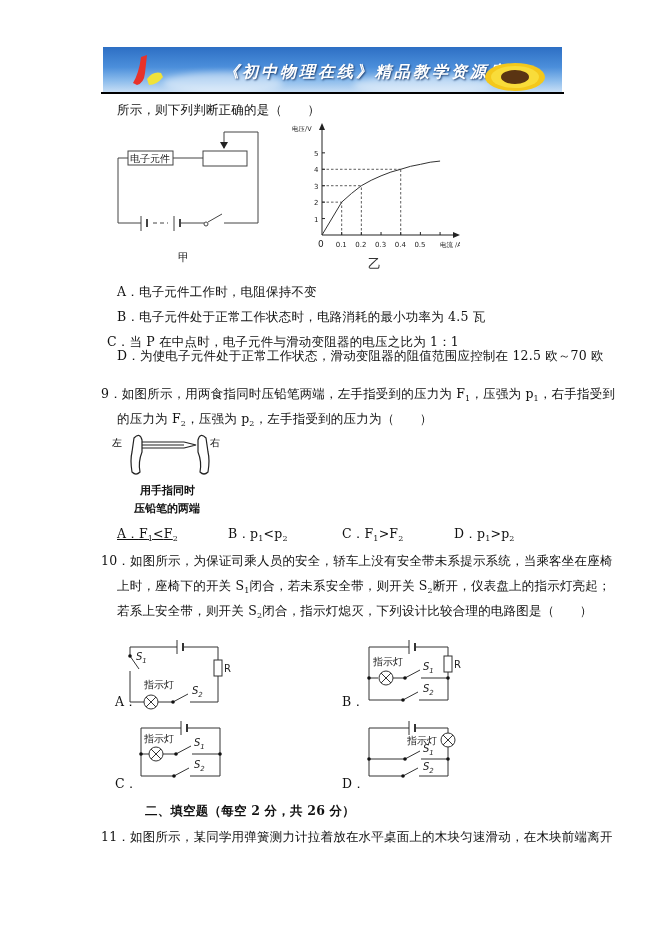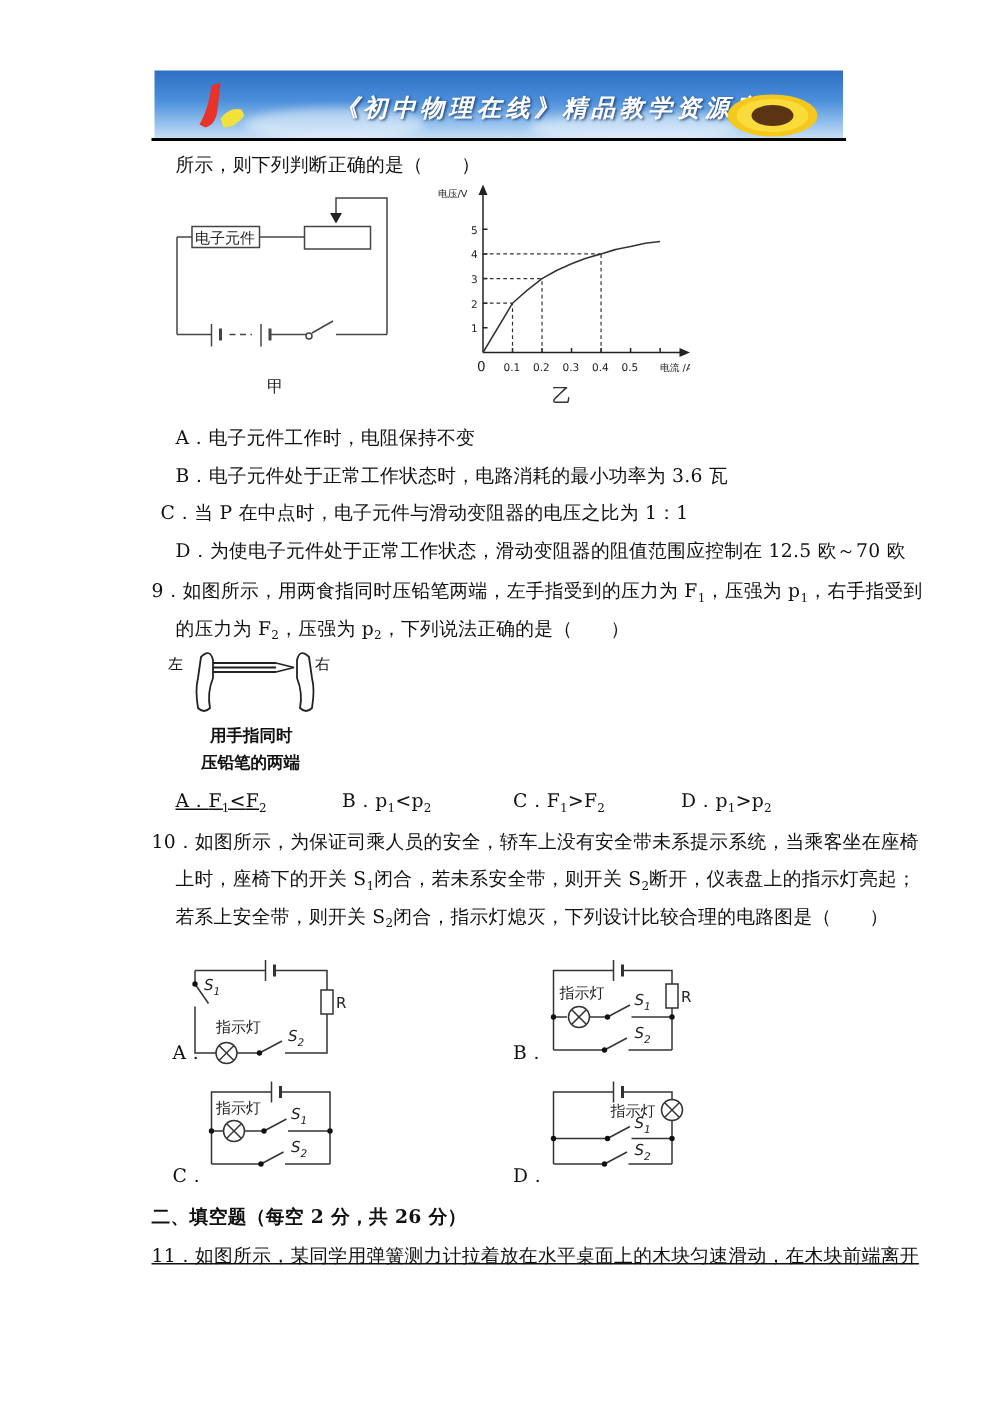--- a/index.html
+++ b/index.html
@@ -9,21 +9,21 @@
     .txt { position: absolute; font-size: 12.5px; line-height: 16px; white-space: nowrap; letter-spacing: 0.2px; }
     .banner { left: 103px; top: 47px; width: 459px; height: 45px; overflow: hidden;
               background: linear-gradient(180deg, #2d6fc4 0%, #4c8fdb 45%, #8cbcec 75%, #c7def5 100%); }
     .banner .cloud { position: absolute; border-radius: 50%; background: rgba(255,255,255,0.45); filter: blur(3px); }
     .banner .title { position: absolute; left: 120px; top: 15px; font-size: 16px; color: #ffffff; font-weight: bold;
                      font-style: italic; letter-spacing: 3px; text-shadow: 1px 1px 2px #1c3e70; font-family: "DejaVu Serif", serif; }
     .banner .url { position: absolute; left: 163px; top: 25px; font-size: 12.5px; color: #e0302c; letter-spacing: 1px;
                    font-family: "DejaVu Sans Mono", "Liberation Mono", monospace; text-shadow: 0 0 2px #ffffff; }
     .rule { left: 101px; top: 92px; width: 463px; height: 2px; background: #000; }
     .sub { font-size: 8px; vertical-align: -3px; }
-    .section-title { font-weight: bold; }
+    .section-title { font-weight: bold; margin-left: 44px; }
     svg text { font-family: "DejaVu Sans", "Liberation Sans", sans-serif; }
   </style>
 </head>
 <body>
 
 <div class="abs banner">
   <div class="cloud" style="left:60px;top:25px;width:120px;height:22px;"></div>
   <div class="cloud" style="left:250px;top:28px;width:140px;height:20px;"></div>
   <svg class="abs" style="left:28px;top:6px;" width="40" height="36">
     <path d="M10 4 L16 2 L14 20 Q13 30 6 32 L2 30 Q8 20 10 4 Z" fill="#e8322a"></path>
@@ -123,34 +123,34 @@
       <text x="160" y="127" font-size="6.5" fill="#222">电流 /A</text>
       <text x="12" y="11" font-size="6.5" fill="#222">电压/V</text>
       <text x="88" y="148" font-size="13" fill="#333">乙</text>
     </g>
 </svg>
 
 <div class="txt" style="left:117px;top:284px;text-align:right;">
   <span>A．</span><span>电子元件工作时，电阻保持不变</span>
 </div>
 <div class="txt" style="left:117px;top:309px;">
-  <span>B．</span><span>电子元件处于正常工作状态时，电路消耗的最小功率为 3.6 瓦</span>
+  <span>B．</span><span>电子元件处于正常工作状态时，电路消耗的最小功率为 4.5 瓦</span>
 </div>
 <div class="txt" style="left:107px;top:334px;">
   <span>C．</span><span>当 P 在中点时，电子元件与滑动变阻器的电压之比为 1：1</span>
 </div>
-<div class="txt" style="left:117px;top:359px;">
+<div class="txt" style="left:117px;top:348px;">
   <span>D．</span><span>为使电子元件处于正常工作状态，滑动变阻器的阻值范围应控制在 12.5 欧～70 欧</span>
 </div>
 
 <div class="txt" style="left:101px;top:386px;">
   <span>9．如图所示，用两食指同时压铅笔两端，左手指受到的压力为 F</span><span class="sub">1</span><span>，压强为 p</span><span class="sub">1</span><span>，右手指受到</span>
 </div>
 <div class="txt" style="left:117px;top:411px;">
-  <span>的压力为 F</span><span class="sub">2</span><span>，压强为 p</span><span class="sub">2</span><span>，下列说法正确的是（　　）</span>
+  <span>的压力为 F</span><span class="sub">2</span><span>，压强为 p</span><span class="sub">2</span><span>，左手指受到的压力为（　　）</span>
 </div>
 
 <svg class="abs" style="left:112px;top:432px;" width="116" height="88">
   <g stroke="#222" stroke-width="1.2" fill="none">
     <path d="M22 6 Q28 0 30 8 L30 20 Q26 30 28 40 Q24 44 20 40 Q18 28 20 20 Z"></path>
     <path d="M94 6 Q88 0 86 8 L86 20 Q90 30 88 40 Q92 44 96 40 Q98 28 96 20 Z"></path>
     <line x1="30" y1="10" x2="72" y2="10"></line>
     <line x1="30" y1="13" x2="72" y2="13"></line>
     <line x1="30" y1="16" x2="72" y2="16"></line>
     <polyline points="72,10 84,13 72,16"></polyline>
@@ -295,13 +295,13 @@
     <circle cx="68" cy="60" r="1.8" fill="#111"></circle>
     <text x="88" y="36" font-size="10" font-style="italic" fill="#222"><tspan>S</tspan><tspan font-size="7" dy="3">1</tspan></text>
     <text x="88" y="54" font-size="10" font-style="italic" fill="#222"><tspan>S</tspan><tspan font-size="7" dy="3">2</tspan></text>
     <text x="72" y="28" font-size="10" fill="#222">指示灯</text>
   </svg>
   <div class="txt" style="left:7px;top:60px;">D．</div>
 </div>
 
 <div class="txt section-title" style="left:101px;top:803px;">二、填空题（每空 2 分，共 26 分）</div>
 
-<div class="txt" style="left:101px;top:829px;text-decoration:underline;">11．如图所示，某同学用弹簧测力计拉着放在水平桌面上的木块匀速滑动，在木块前端离开</div>
+<div class="txt" style="left:101px;top:829px;">11．如图所示，某同学用弹簧测力计拉着放在水平桌面上的木块匀速滑动，在木块前端离开</div>
 
 </body></html>

